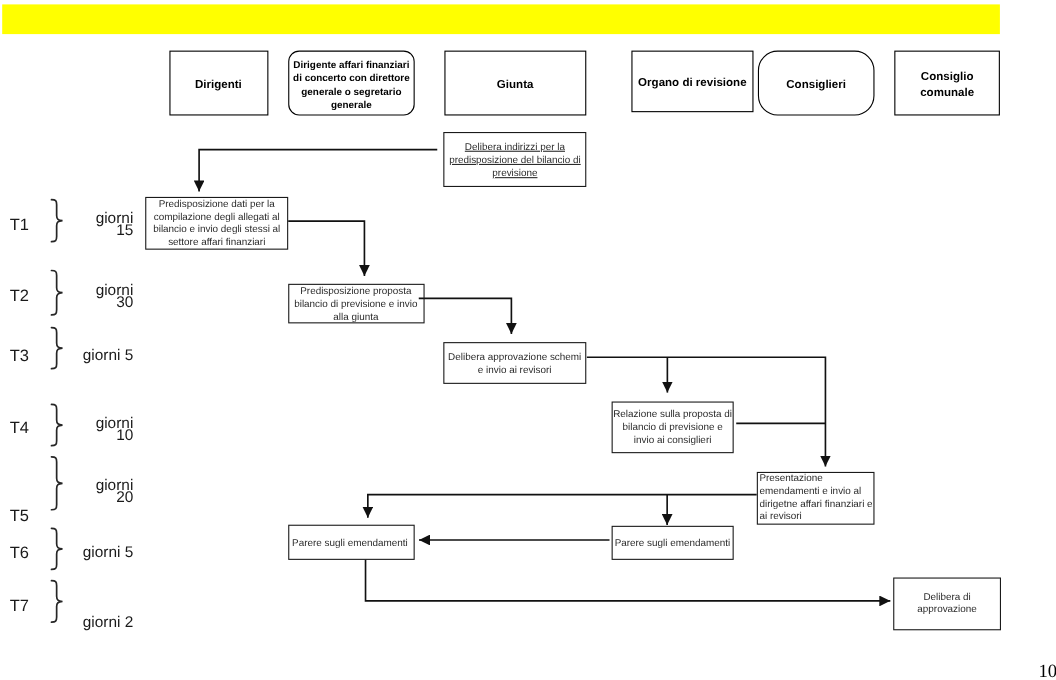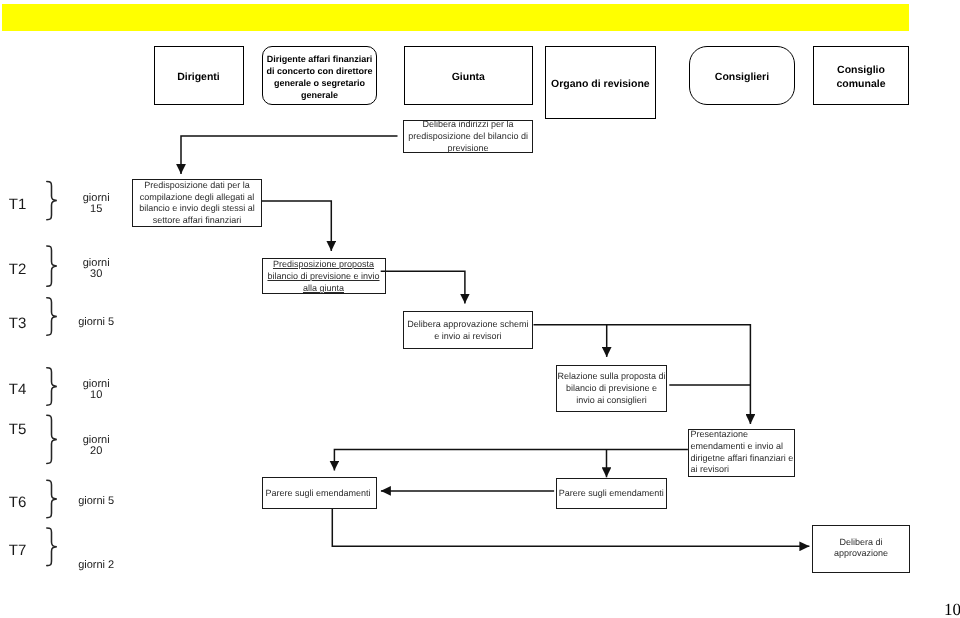--- a/index.html
+++ b/index.html
@@ -22,21 +22,21 @@
   .pbox{position:absolute;border:1.5px solid #1a1a1a;box-sizing:border-box;
     display:flex;align-items:center;justify-content:center;text-align:center;
     font-size:9px;font-weight:normal;line-height:12px;color:#2b2b2b;
     white-space:nowrap;}
   .pbox.left{justify-content:flex-start;text-align:left;padding-left:1.5px;line-height:11.8px;}
   .pbox.up1>span{position:relative;top:-0.4px;}
   .pbox.up2>span{position:relative;top:-0.8px;line-height:11.4px;display:block;}
   .pbox.lh115{line-height:11.6px;}
   .pbox.down1{padding-top:2px;}
   .tlabel{position:absolute;font-size:15px;color:#1a1a1a;line-height:9px;}
-  .gdays{position:absolute;font-size:11px;color:#1a1a1a;text-align:center;line-height:11.2px;white-space:nowrap;}
+  .gdays{position:absolute;font-size:14px;color:#1a1a1a;text-align:right;line-height:11.2px;white-space:nowrap;}
   .pageno{position:absolute;left:944px;top:601px;font-family:"Liberation Serif",serif;
     font-size:17px;line-height:17px;color:#000;}
   svg.layer{position:absolute;left:0;top:0;width:960px;height:618px;}
 </style>
 </head>
 <body>
 
 <div id="page">
 
   <div class="banner"></div>
@@ -72,37 +72,37 @@
 
   <div class="hbox" style="left:153.5px;top:45.6px;width:90px;height:59.6px;padding:0 4px;">
     <span>Dirigenti</span>
     </div>
   <div class="hbox sm" style="left:261.7px;top:45.6px;width:115.5px;height:59.6px;padding:0 4px;border-radius:10px;">
     <span>Dirigente affari finanziari<br>di concerto con direttore<br>generale o segretario<br>generale</span>
     </div>
   <div class="hbox" style="left:403.6px;top:45.6px;width:129.4px;height:59.6px;padding:0 4px;">
     <span>Giunta</span>
     </div>
-  <div class="hbox" style="left:545px;top:45.6px;width:110.8px;height:73px;padding:2px 4px;">
+  <div class="hbox" style="left:574px;top:45.6px;width:110.8px;height:56px;padding:2px 4px;">
     <span>Organo di revisione</span>
     </div>
   <div class="hbox" style="left:688.7px;top:45.6px;width:106.5px;height:59.6px;padding:0 4px;border-radius:18px;">
     <span>Consiglieri</span>
     </div>
   <div class="hbox" style="left:812.8px;top:45.6px;width:96.5px;height:59.6px;padding:0 4px;">
     <span>Consiglio<br>comunale</span>
     </div>
 
-  <div class="pbox" style="left:402.8px;top:119.6px;width:130.6px;height:33px;padding:0 14px;">
+  <div class="pbox" style="left:402.8px;top:119.6px;width:130.6px;height:50px;padding:0 14px;text-decoration:underline;">
     <span>Delibera indirizzi per la<br>predisposizione del bilancio di<br>previsione</span>
     </div>
   <div class="pbox lh115 down1" style="left:131.9px;top:179.3px;width:130.3px;height:48.2px;padding:0 3px;">
     <span>Predisposizione dati per la<br>compilazione degli allegati al<br>bilancio e invio degli stessi al<br>settore affari finanziari</span>
     </div>
-  <div class="pbox" style="left:261.5px;top:258.1px;width:124px;height:36.2px;padding:14px 0;text-decoration:underline;">
+  <div class="pbox" style="left:261.5px;top:258.1px;width:124px;height:36.2px;padding:14px 0;">
     <span>Predisposizione proposta<br>bilancio di previsione e invio<br>alla giunta</span>
     </div>
   <div class="pbox" style="left:402.9px;top:310.7px;width:130px;height:38.4px;padding:0 3px;">
     <span>Delibera approvazione schemi<br>e invio ai revisori</span>
     </div>
   <div class="pbox left up1" style="left:687.9px;top:428.6px;width:106.7px;height:48.9px;">
     <span>Presentazione<br>emendamenti e invio al<br>dirigetne affari finanziari e<br>ai revisori</span>
     </div>
   <div class="pbox" style="left:555.5px;top:364.6px;width:111.9px;height:47.8px;padding:0 0;">
     <span>Relazione sulla proposta di<br>bilancio di previsione e<br>invio ai consiglieri</span>
@@ -114,21 +114,21 @@
     <span>Parere sugli emendamenti</span>
     </div>
   <div class="pbox up2" style="left:812.2px;top:525px;width:97.6px;height:47.9px;padding:0 3px;">
     <span>Delibera di<br>approvazione</span>
     </div>
 
   <div class="tlabel" style="left:8.8px;top:200.0px;">T1</div>
   <div class="tlabel" style="left:8.8px;top:265.0px;">T2</div>
   <div class="tlabel" style="left:8.8px;top:318.8px;">T3</div>
   <div class="tlabel" style="left:8.8px;top:385.2px;">T4</div>
-  <div class="tlabel" style="left:8.8px;top:425px;">T5</div>
+  <div class="tlabel" style="left:8.8px;top:465px;">T5</div>
   <div class="tlabel" style="left:8.8px;top:498.0px;">T6</div>
   <div class="tlabel" style="left:8.8px;top:546.2px;">T7</div>
 
   <div class="gdays" style="left:71.2px;top:192.5px;width:50px;">giorni<br>15</div>
   <div class="gdays" style="left:71.2px;top:258.1px;width:50px;">giorni<br>30</div>
   <div class="gdays" style="left:71.2px;top:316.9px;width:50px;">giorni 5</div>
   <div class="gdays" style="left:71.2px;top:378.7px;width:50px;">giorni<br>10</div>
   <div class="gdays" style="left:71.2px;top:434.8px;width:50px;">giorni<br>20</div>
   <div class="gdays" style="left:71.2px;top:496.3px;width:50px;">giorni 5</div>
   <div class="gdays" style="left:71.2px;top:544.2px;width:50px;margin-top:16px;">giorni 2</div>

